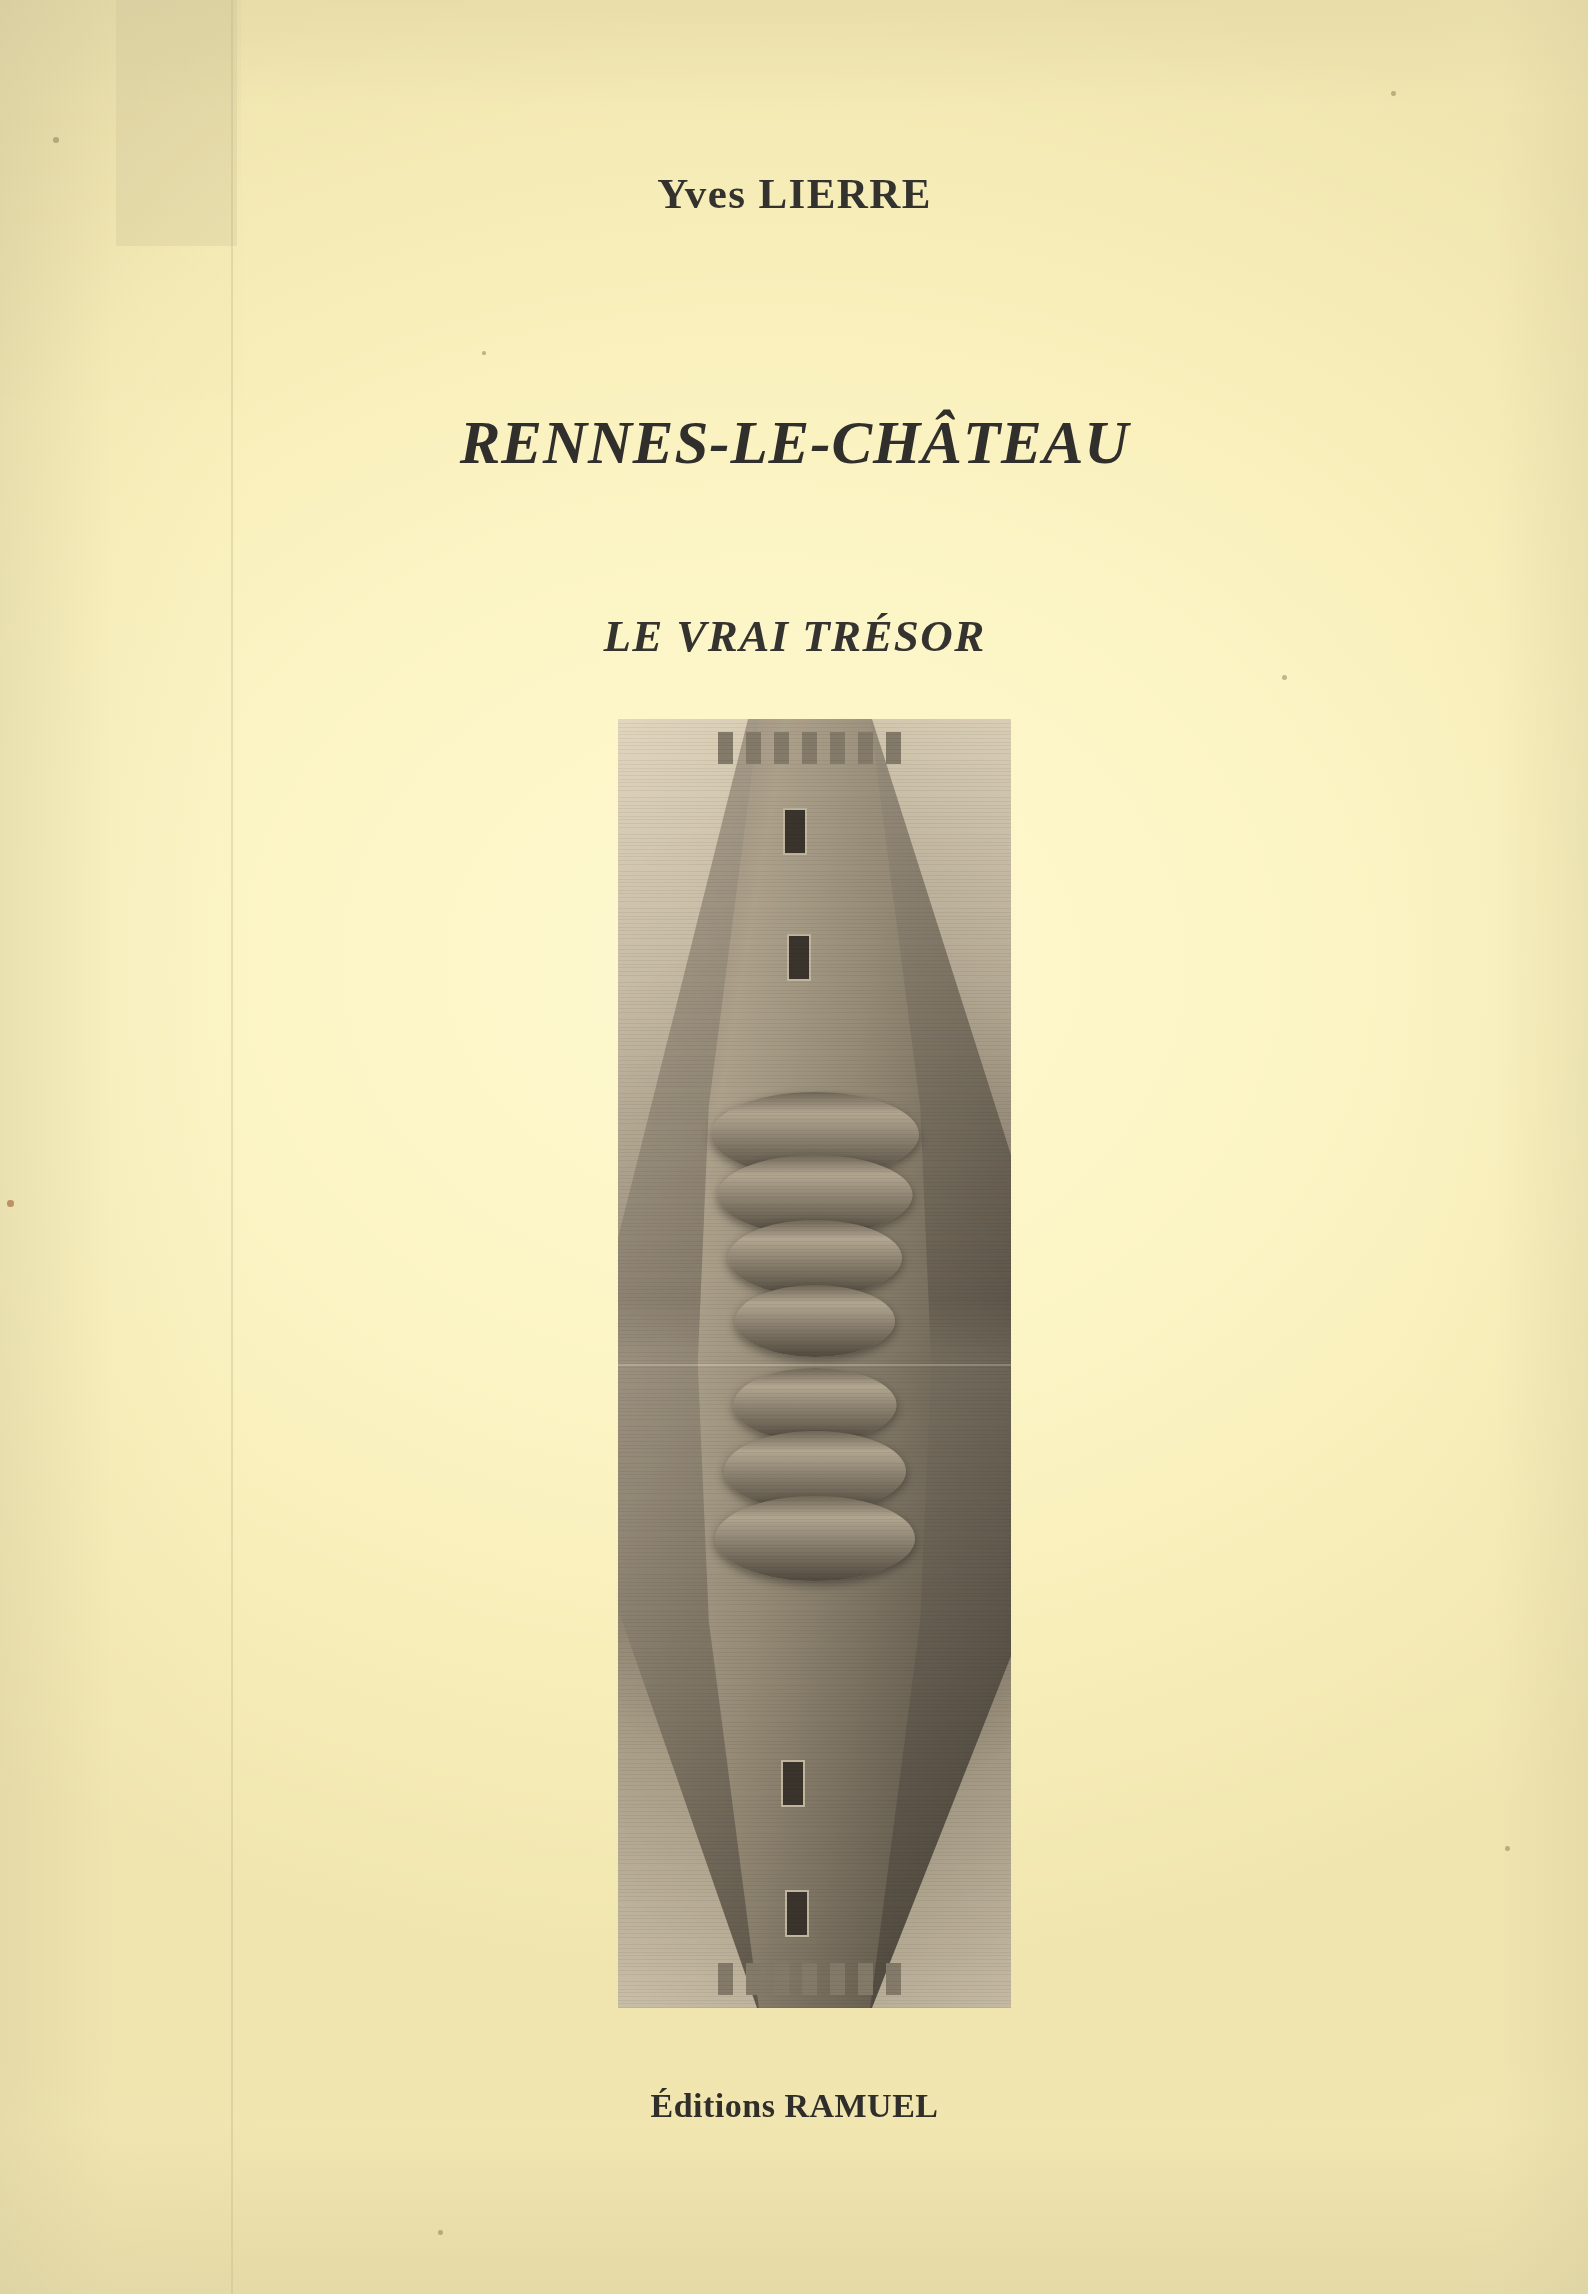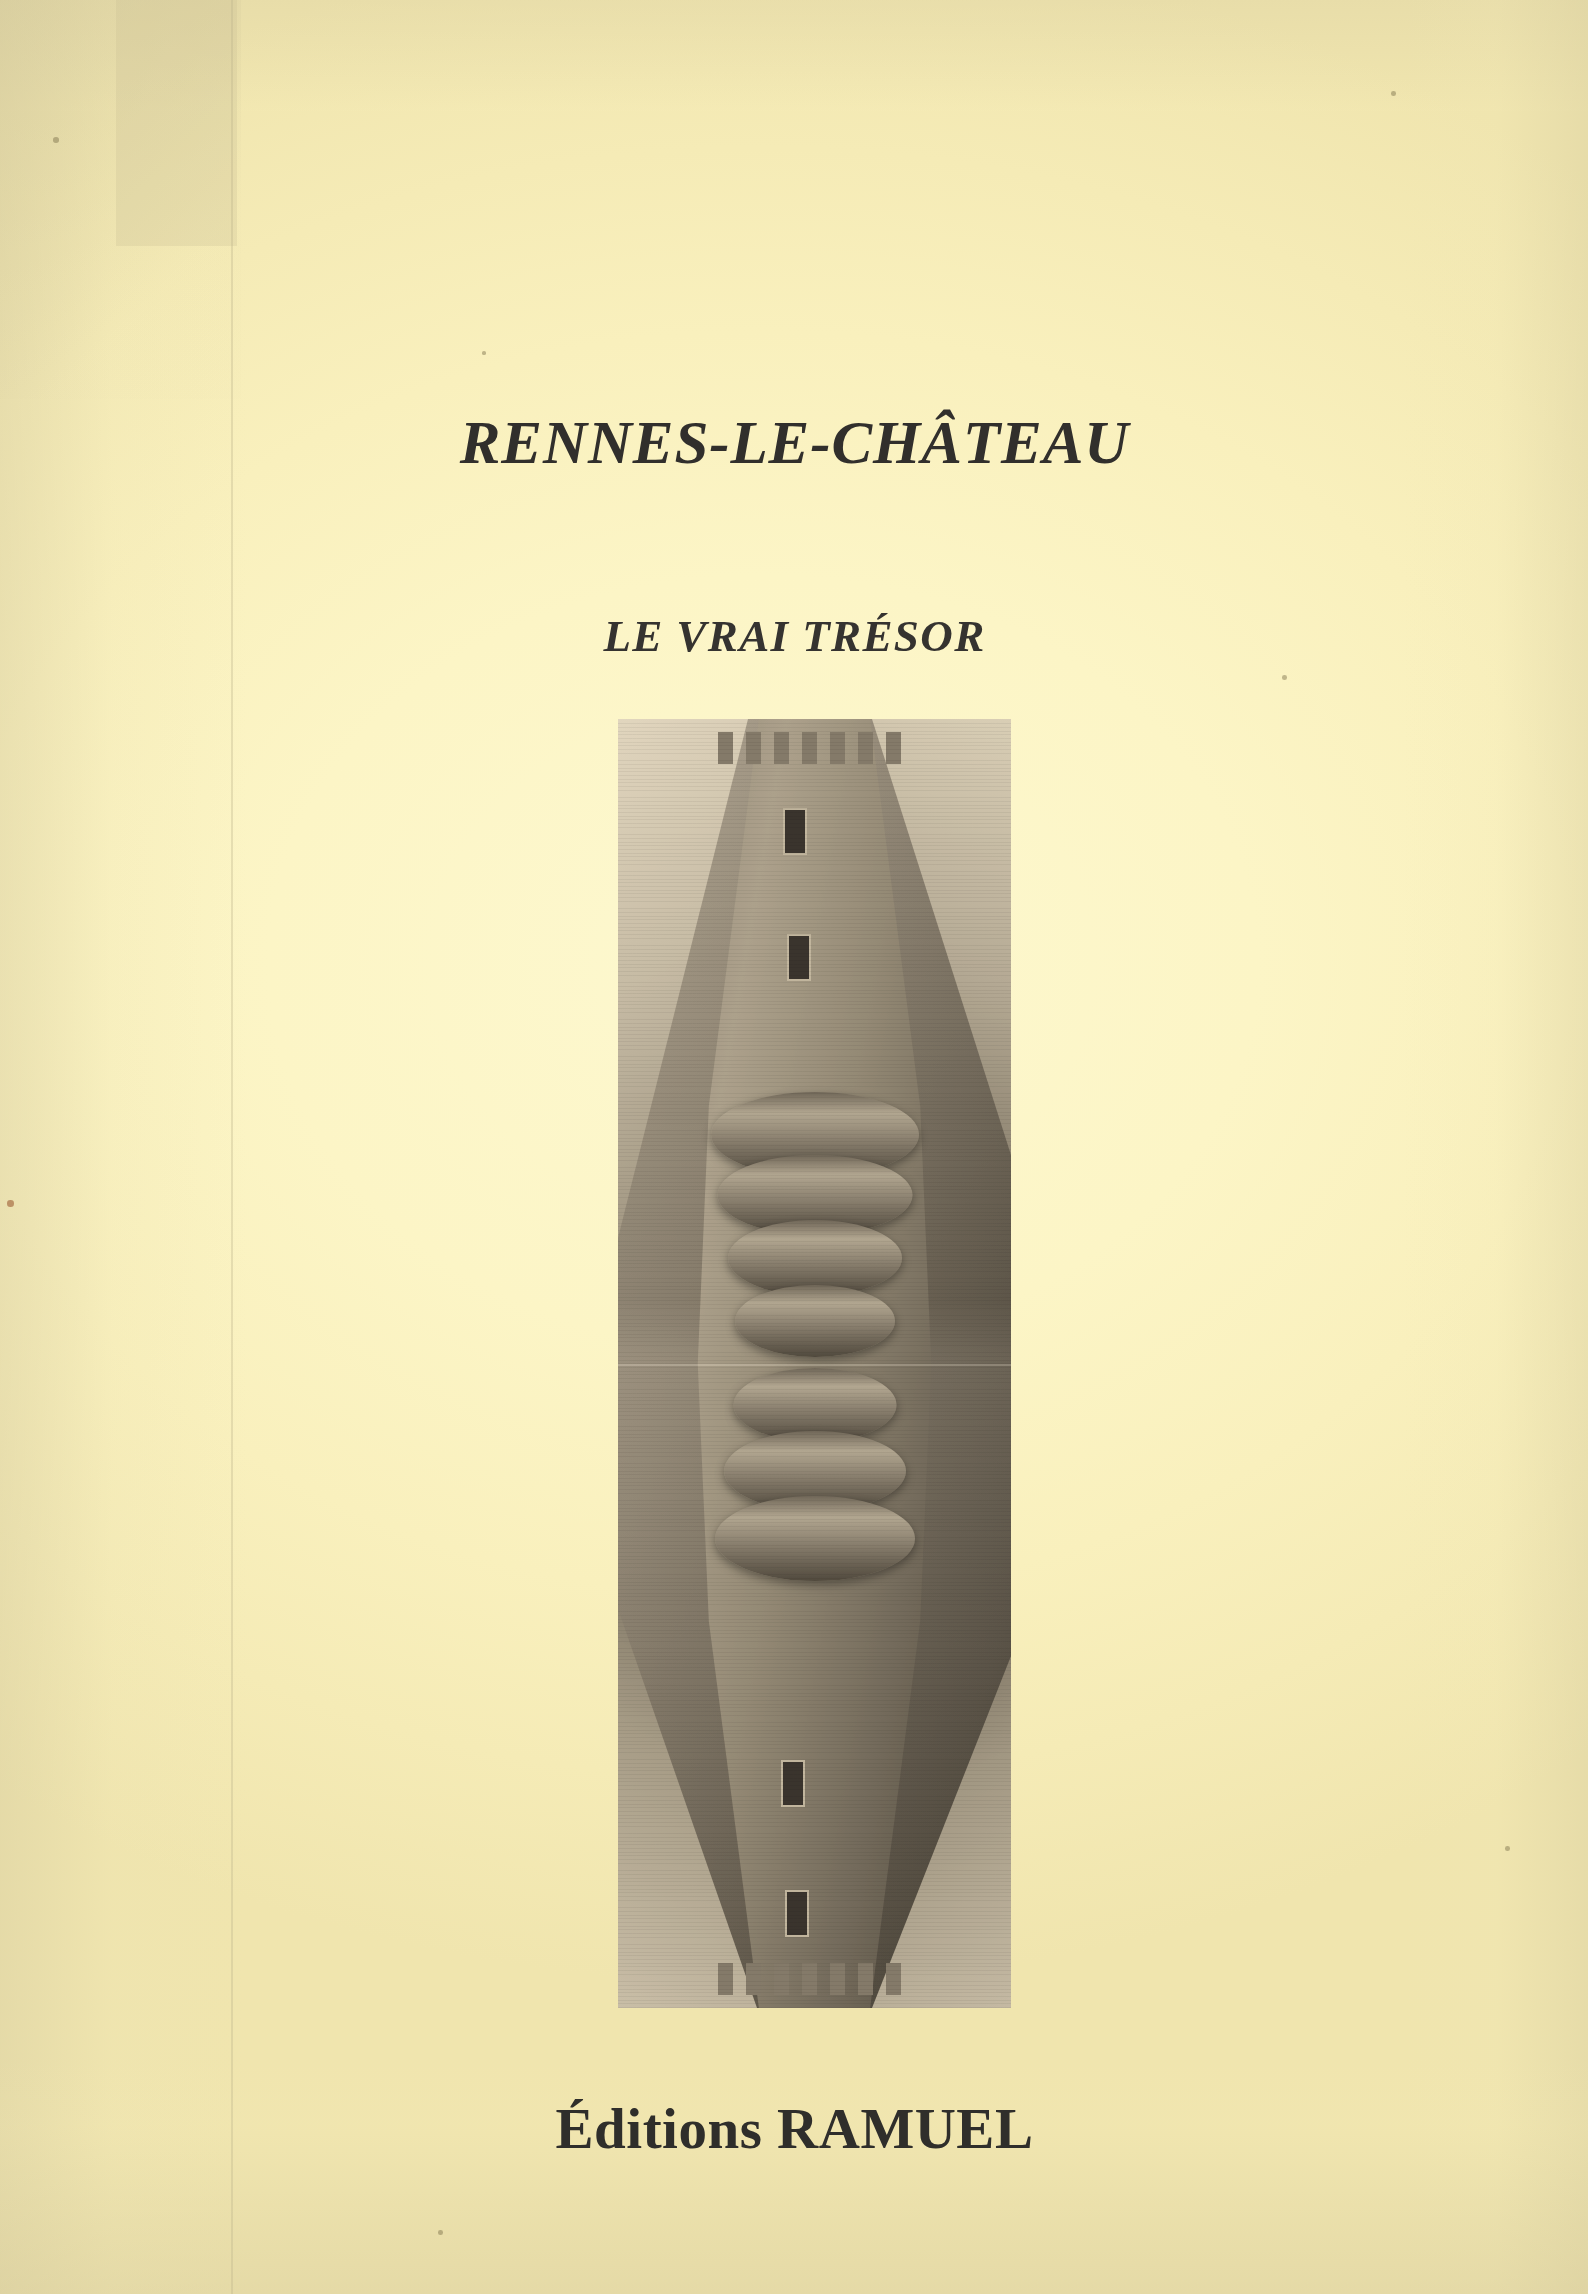--- a/index.html
+++ b/index.html
@@ -113,24 +113,23 @@
     color: #353330;
     margin-top: 24px;
   }
   .publisher {
     position: absolute;
     top: 2087px;
     left: 0; right: 0;
     text-align: center;
     font-family: "Liberation Serif", serif;
     font-weight: bold;
-    font-size: 57px;
+    font-size: 34px;
     letter-spacing: 0.5px;
     color: #2f2e2b;
-    margin-top: 9px;
   }
 
   
   .cover-photo {
     position: absolute;
     left: 618px;
     top: 719px;
     width: 393px;
     height: 1289px;
     overflow: hidden;
@@ -247,20 +246,21 @@
   <div class="scan-line-v"></div>
 
   <div class="speck" style="left:53px; top:137px; width:5.6px; height:5.6px;"></div>
   <div class="speck" style="left:482px; top:351px; width:3.7px; height:3.7px;"></div>
   <div class="speck" style="left:1391px; top:91px; width:4.6px; height:4.6px;"></div>
   <div class="speck" style="left:1282px; top:675px; width:4.6px; height:4.6px;"></div>
   <div class="speck" style="left:7.4px; top:1200px; width:6.5px; height:6.5px; background:rgba(150,80,40,0.55);"></div>
   <div class="speck" style="left:1505px; top:1846px; width:4.6px; height:4.6px;"></div>
   <div class="speck" style="left:438px; top:2230px; width:4.6px; height:4.6px;"></div>
 
+  <div class="author">Yves  LIERRE</div>
 
   <div class="title">RENNES-LE-CHÂTEAU</div>
 
   <div class="subtitle">LE  VRAI TRÉSOR</div>
 
   <div class="cover-photo">
     <div class="photo-inner"></div>
     <div class="sky-wedge"></div>
     <div class="sky-wedge-r"></div>
     <div class="sky-wedge-b"></div>

